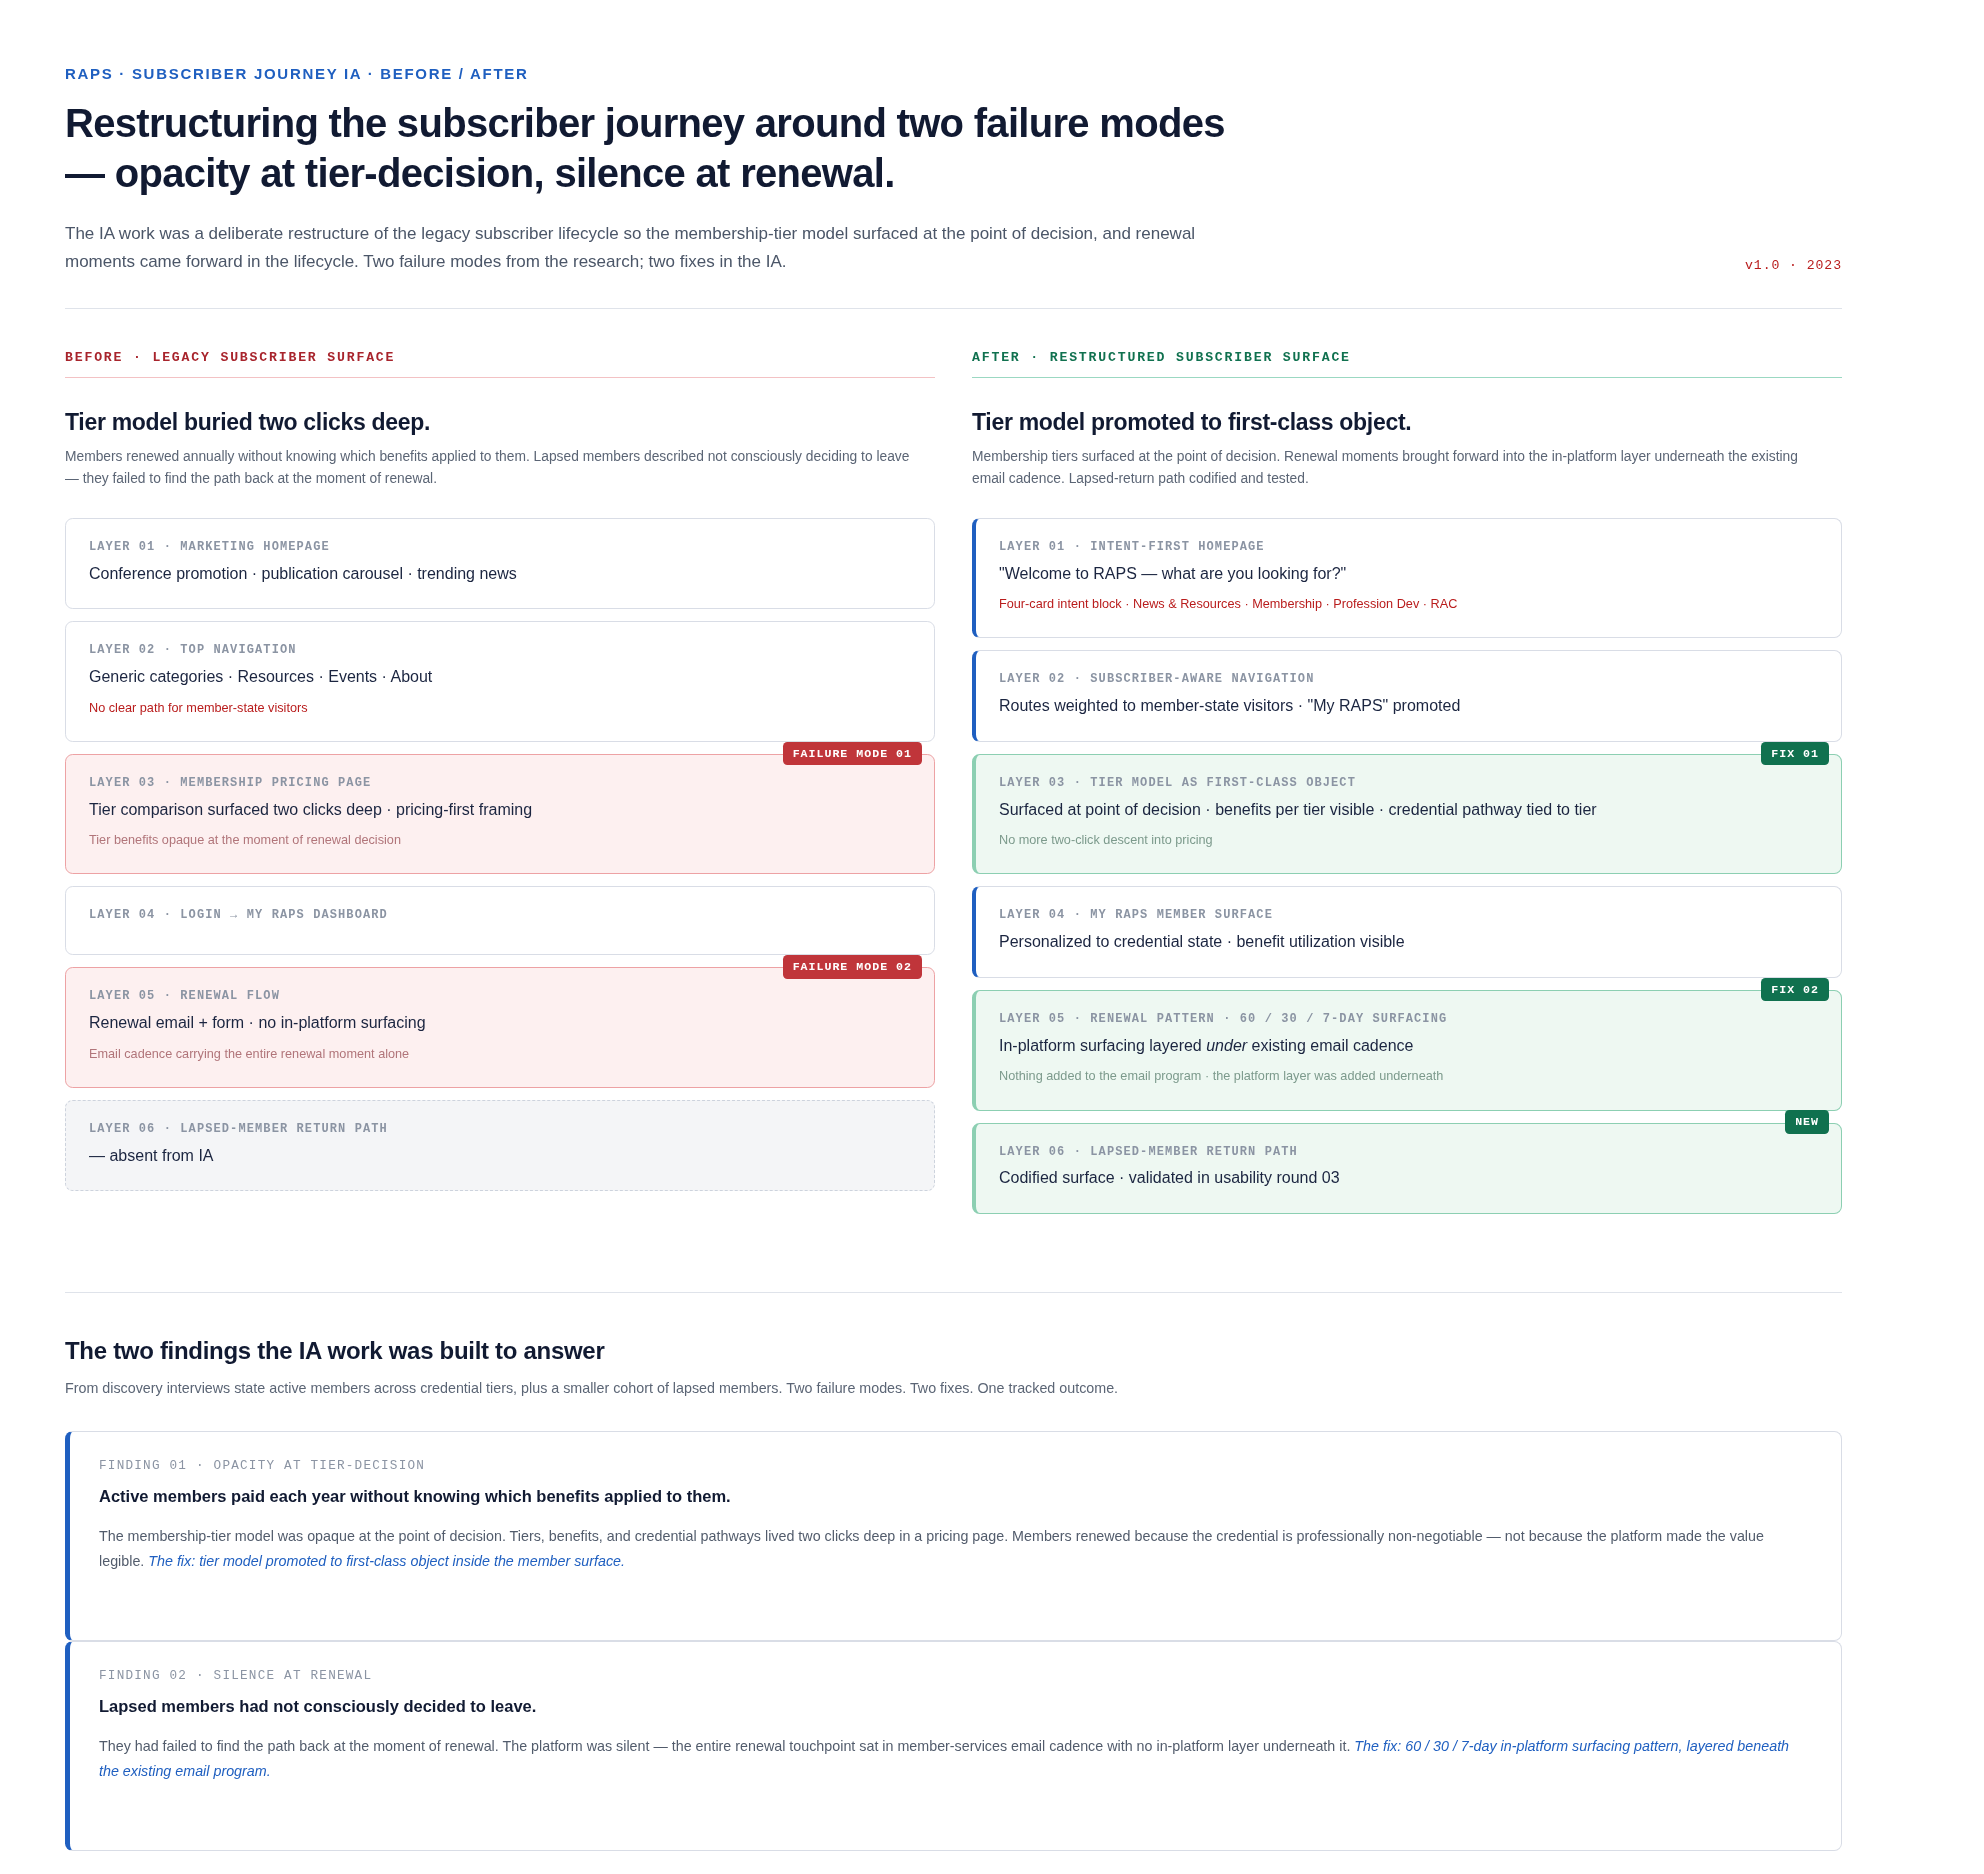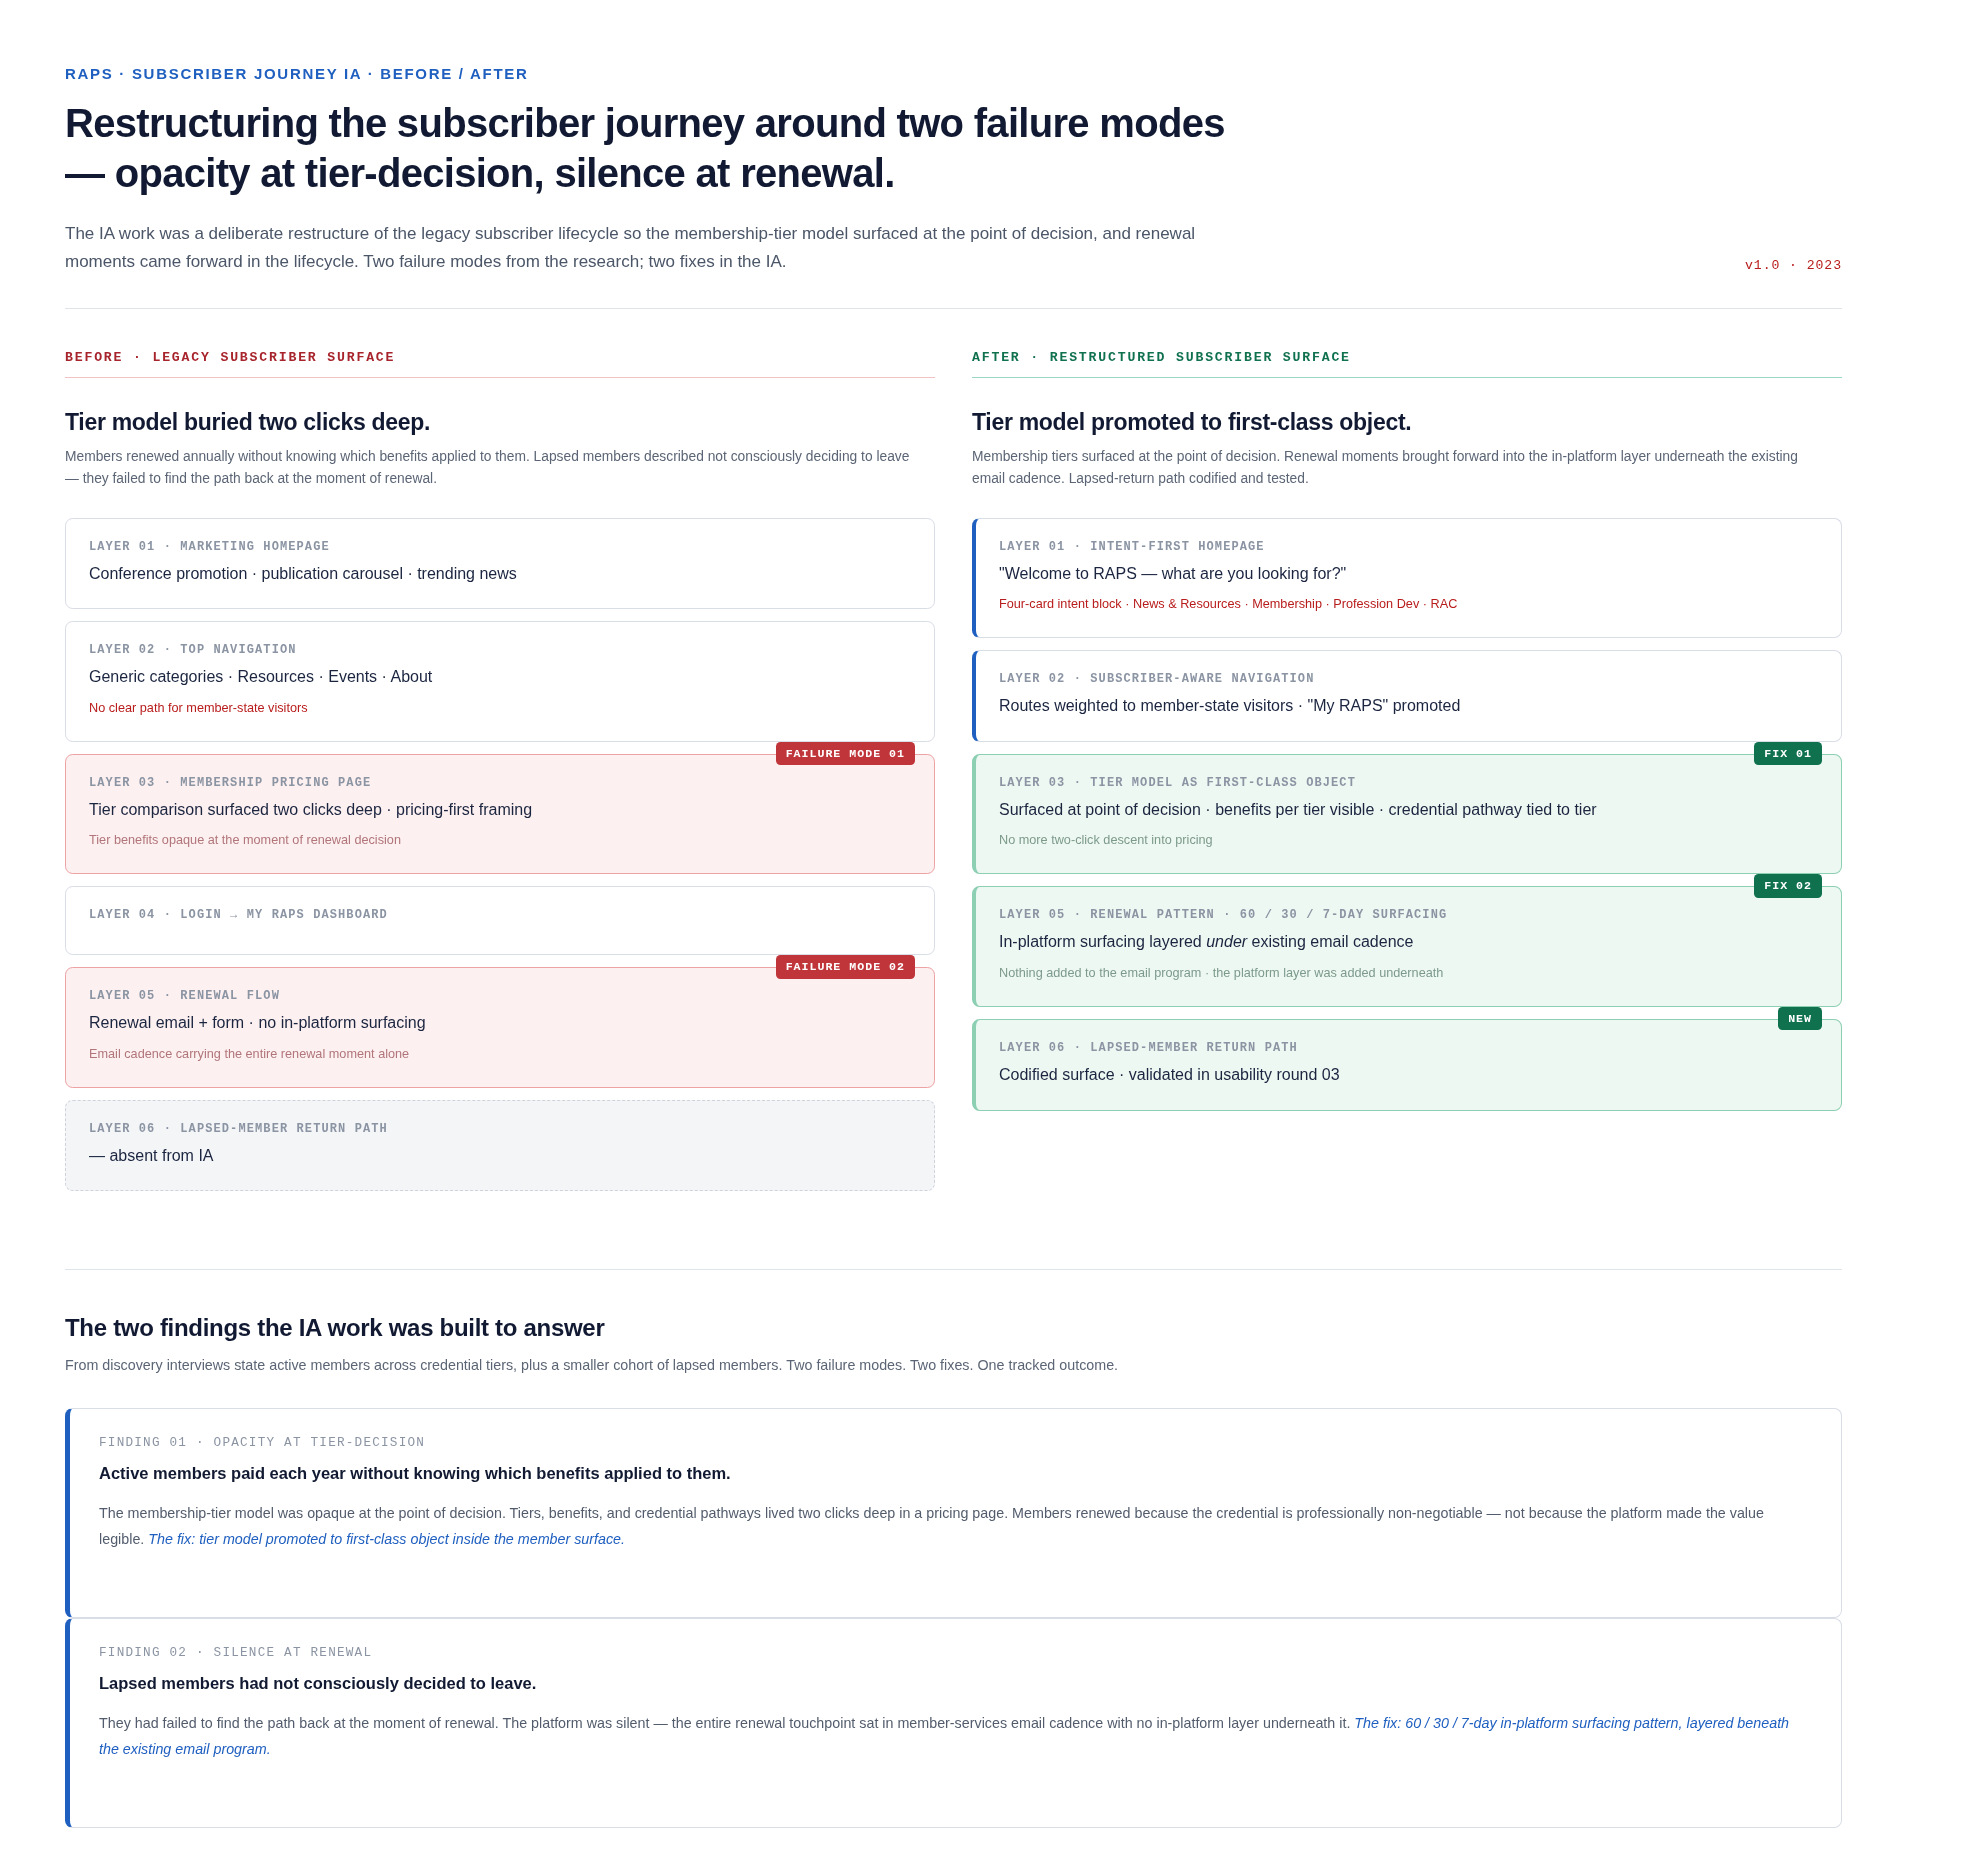--- a/index.html
+++ b/index.html
@@ -162,21 +162,21 @@
   .card.accent-blue { border-left: 4.4px solid #1f5fc0; }
   .card.accent-green { border-left: 4.4px solid #8ccfb2; }
 
   .card.fail .layer-note { color: #b1757a; }
   .card.fix  .layer-note { color: #7c9a8c; }
 
   
   .badge {
     position: absolute;
     top: -13.2px;
-    right: 19px;
+    right: 12px;
     font-family: "Liberation Mono", monospace;
     font-size: 11.6px;
     font-weight: 700;
     letter-spacing: 1px;
     color: #ffffff;
     padding: 5px 10px 5.5px 10px;
     border-radius: 4.4px;
     white-space: nowrap;
   }
   .badge.red   { background: #c0353a; }
@@ -347,20 +347,24 @@
             <div class="layer-main">Routes weighted to member-state visitors · "My RAPS" promoted</div>
           </div>
 
           <div class="card fix accent-green">
             <span class="badge green">FIX 01</span>
             <div class="layer-label">LAYER 03 · TIER MODEL AS FIRST-CLASS OBJECT</div>
             <div class="layer-main">Surfaced at point of decision · benefits per tier visible · credential pathway tied to tier</div>
             <div class="layer-note">No more two-click descent into pricing</div>
           </div>
 
+          <div class="card accent-blue">
+            <div class="layer-label">LAYER 04 · MY RAPS MEMBER SURFACE</div>
+            <div class="layer-main">Personalized to credential state · benefit utilization visible</div>
+          </div>
 
           <div class="card fix accent-green">
             <span class="badge green">FIX 02</span>
             <div class="layer-label">LAYER 05 · RENEWAL PATTERN · 60 / 30 / 7-DAY SURFACING</div>
             <div class="layer-main"><span>In-platform surfacing layered </span><em>under</em><span> existing email cadence</span></div>
             <div class="layer-note">Nothing added to the email program · the platform layer was added underneath</div>
           </div>
 
           <div class="card fix accent-green">
             <span class="badge green">NEW</span>

